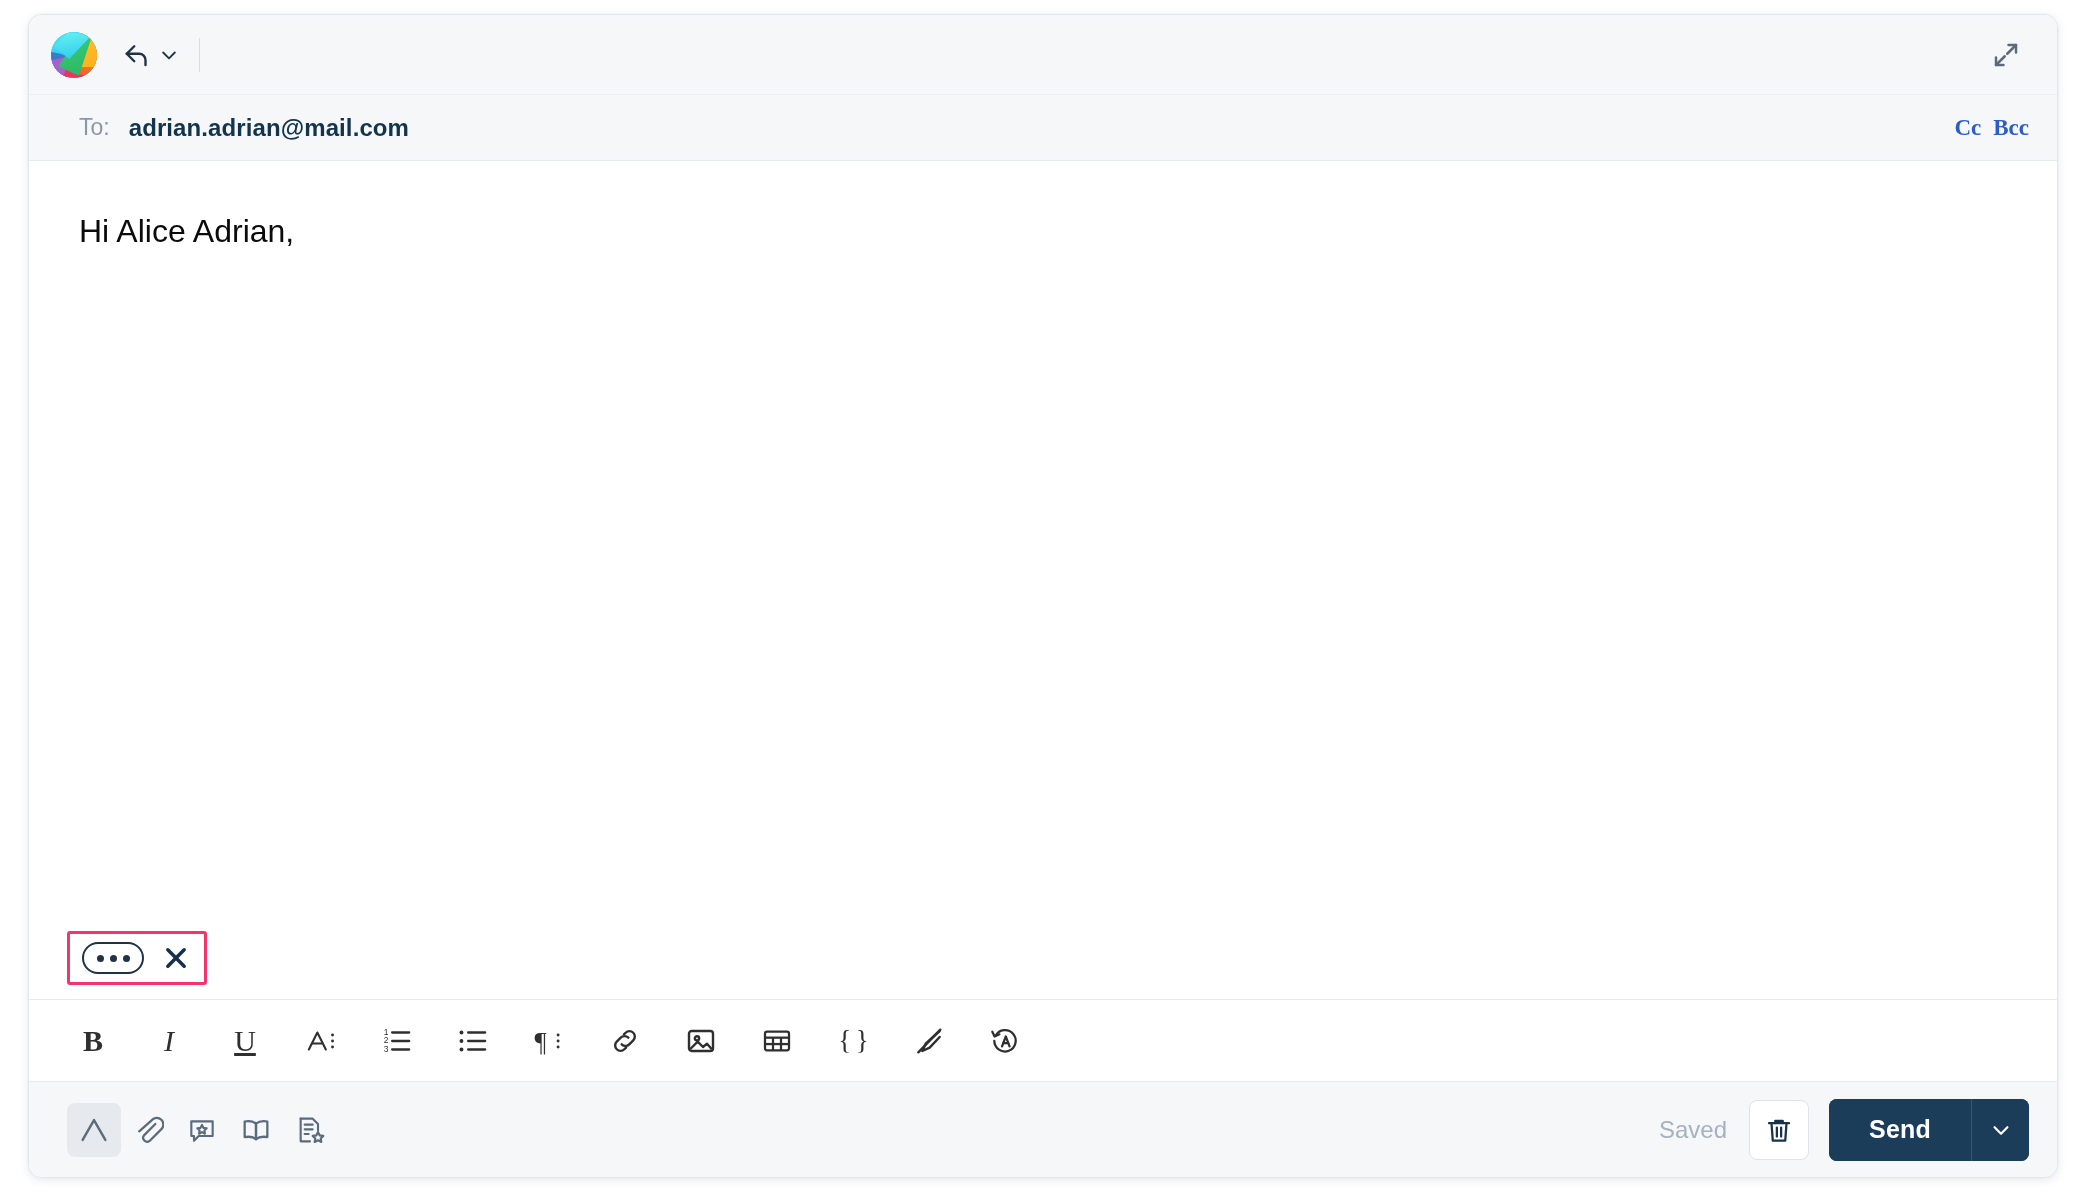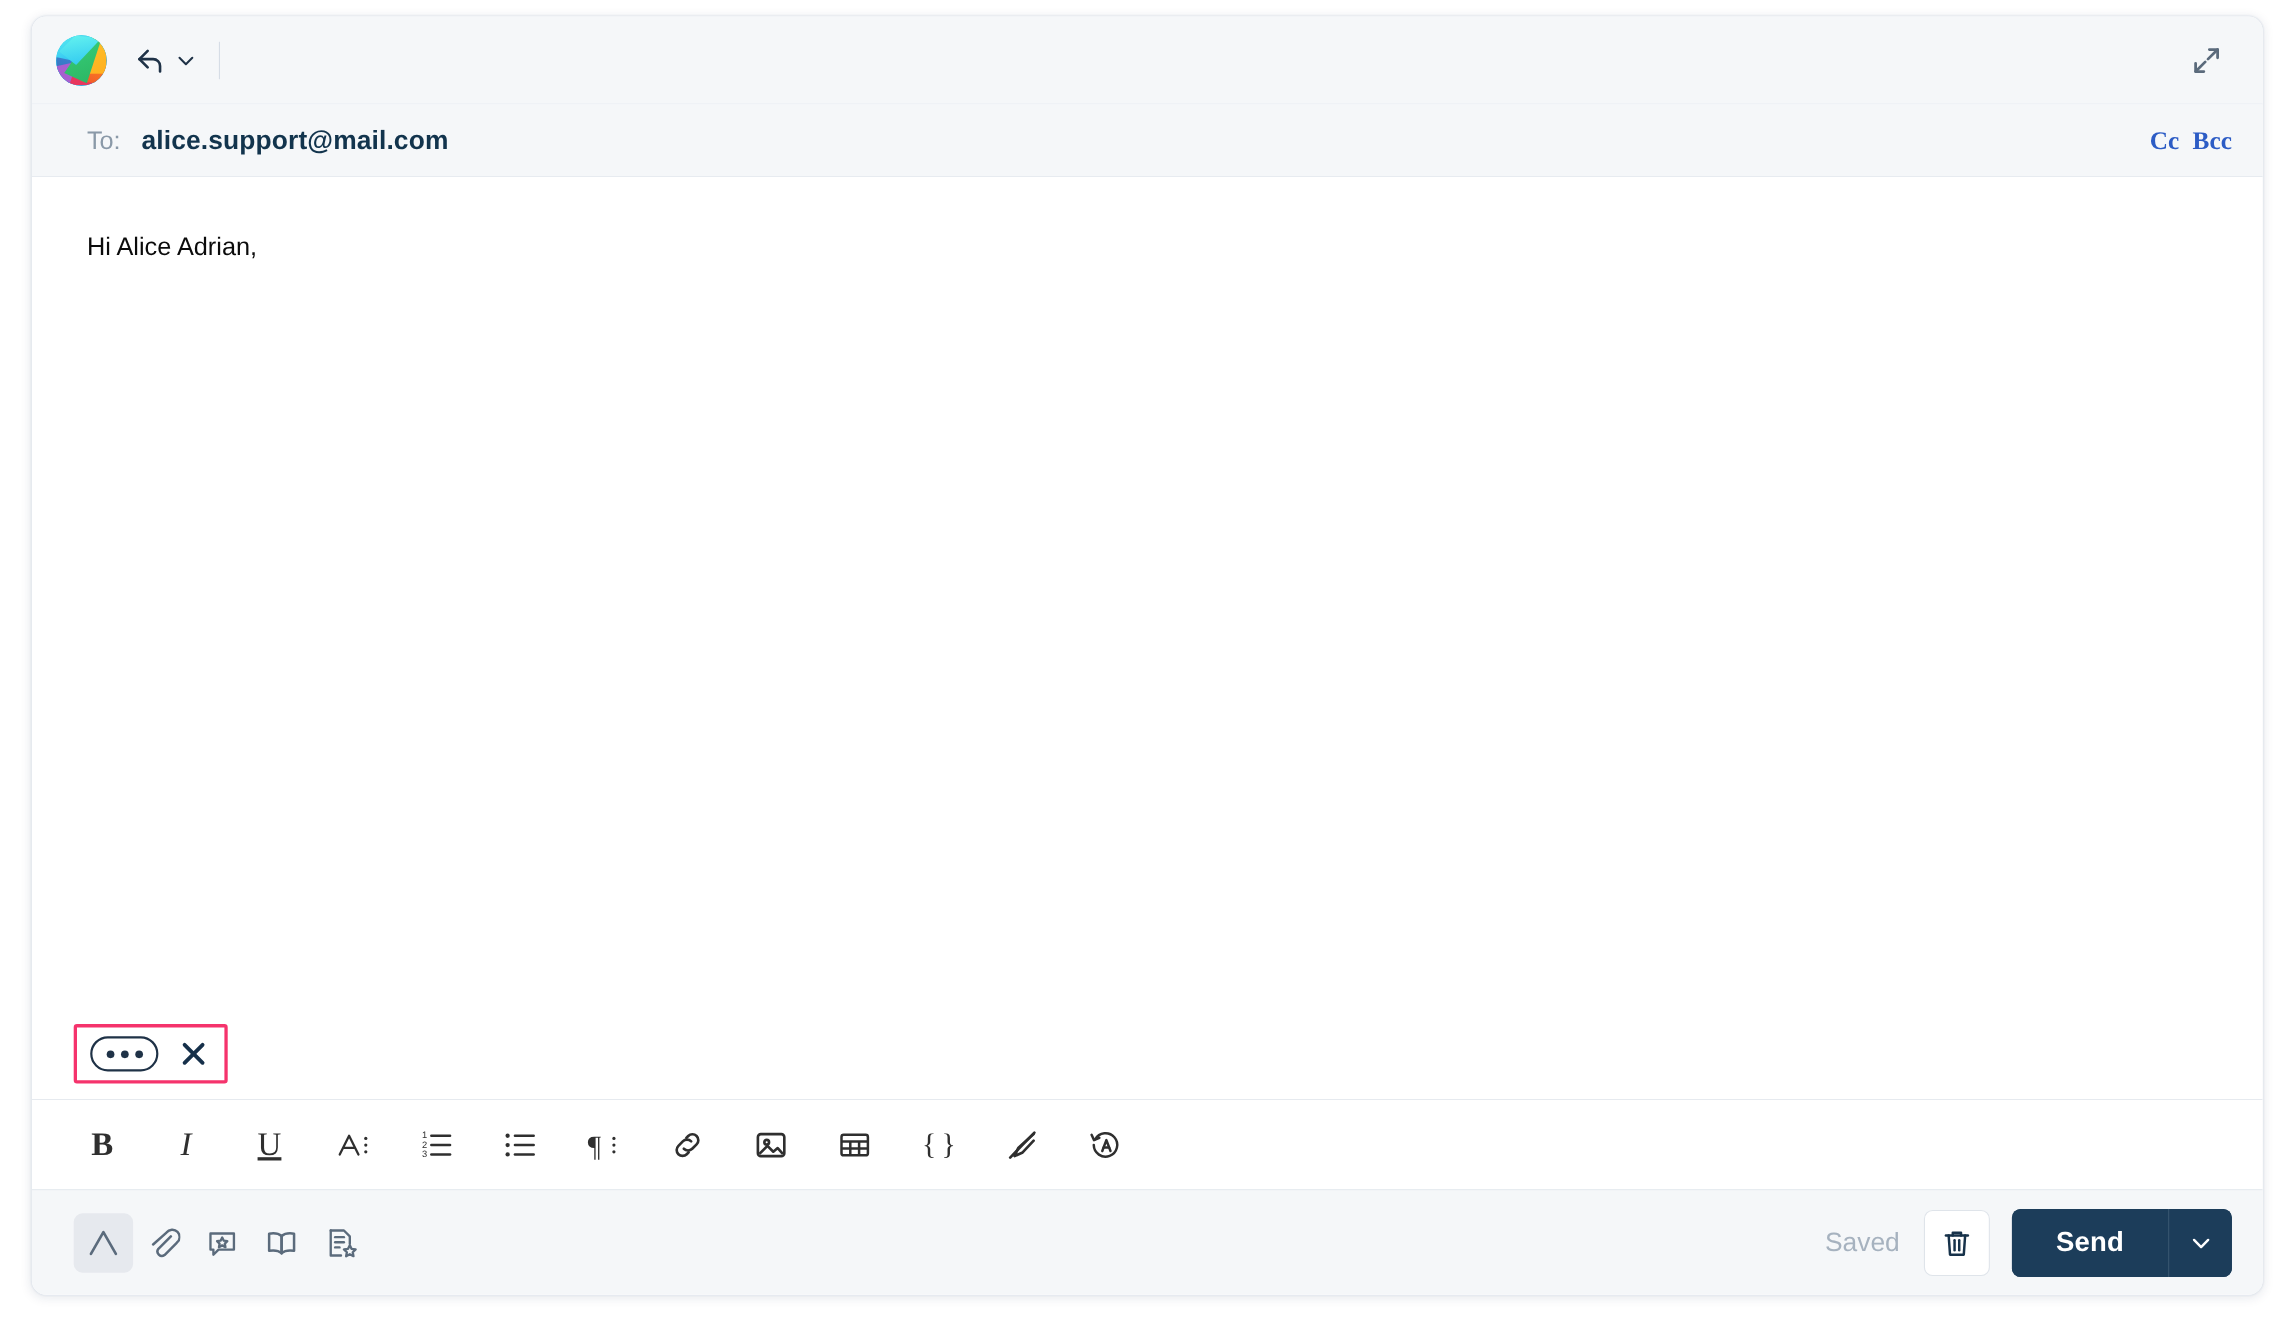--- a/index.html
+++ b/index.html
@@ -152,21 +152,21 @@
 
   
   .body-area {
     flex: 1 1 auto;
     background: #ffffff;
     position: relative;
     padding: 46px 50px 0 50px;
     overflow: hidden;
   }
   .body-text {
-    font-size: 23px;
+    font-size: 32px;
     color: #0b0b0b;
     line-height: 1.5;
   }
 
   
   .chip-row {
     position: absolute;
     left: 38px;
     bottom: 14px;
     display: flex;
@@ -343,21 +343,21 @@
           <polyline points="14,4 20,4 20,10"></polyline>
           <line x1="20" y1="4" x2="13" y2="11"></line>
           <polyline points="10,20 4,20 4,14"></polyline>
           <line x1="4" y1="20" x2="11" y2="13"></line>
         </svg>
       </span>
     </div>
 
     <div class="hdr-to">
       <span class="to-label">To:</span>
-      <span class="to-value">alice.support@mail.com</span>
+      <span class="to-value">adrian.adrian@mail.com</span>
       <div class="cc-group">
         <span class="cc-link">Cc</span>
         <span class="cc-link">Bcc</span>
       </div>
     </div>
 
     <div class="body-area">
       <div class="body-text">Hi Alice Adrian,</div>
 
       <div class="chip-row">

